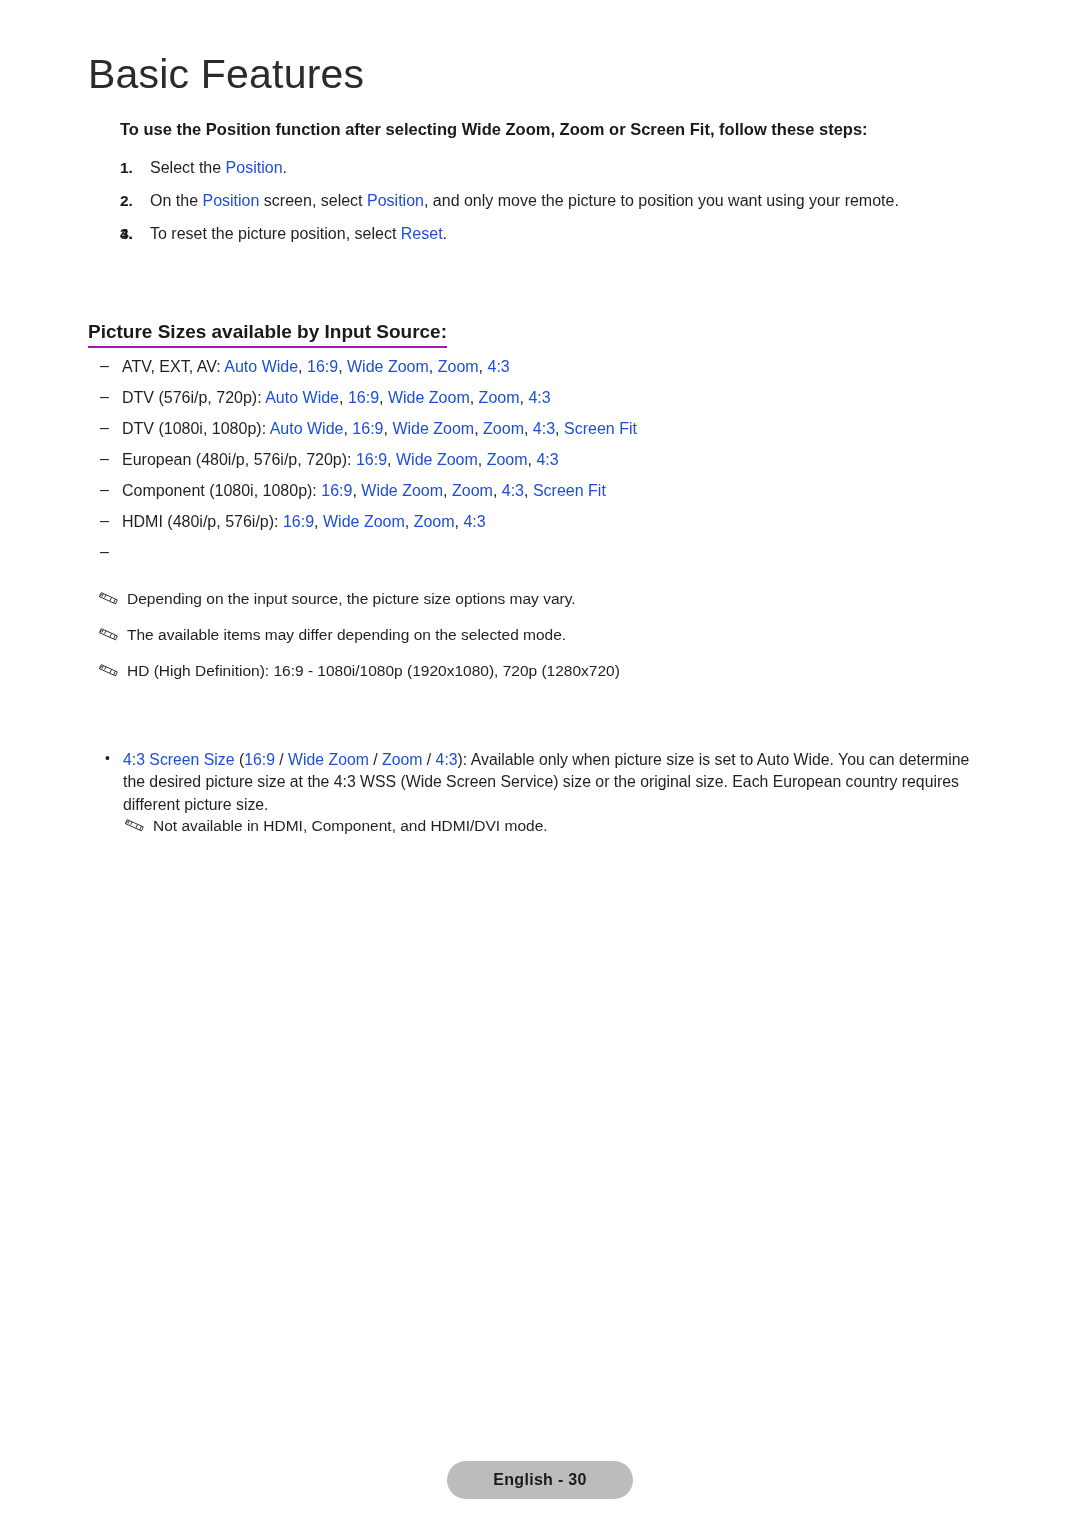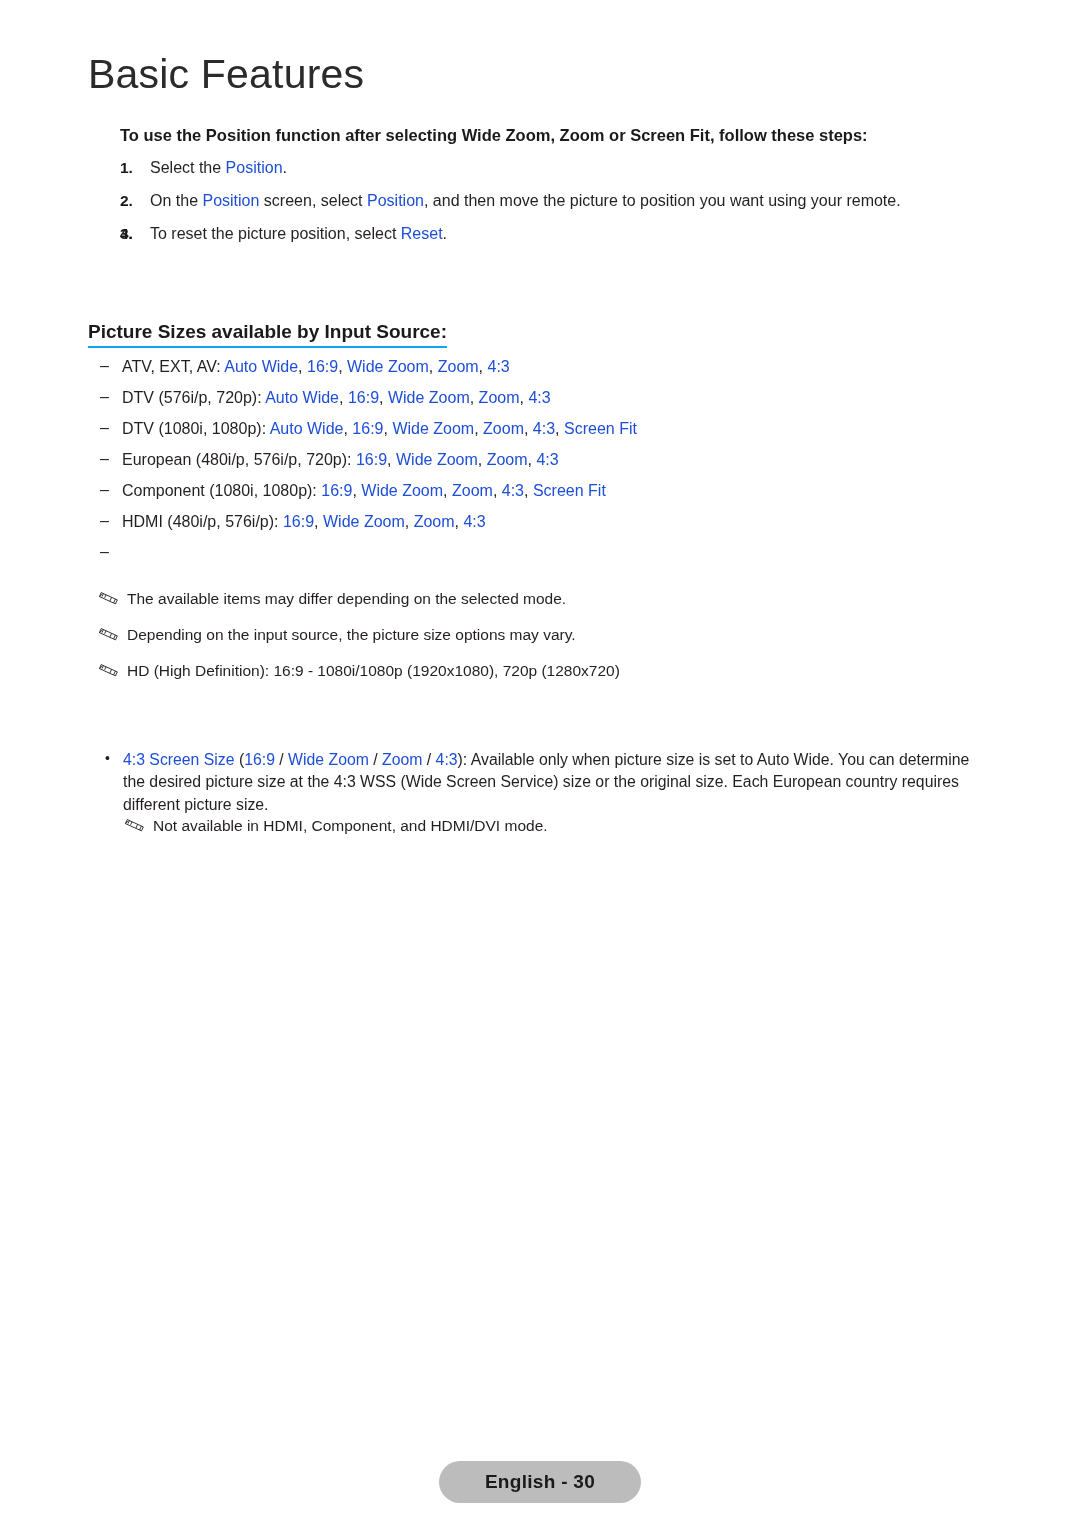--- a/index.html
+++ b/index.html
@@ -34,21 +34,21 @@
     letter-spacing: 0.2px;
     color: #2b2b2b;
     line-height: 1.05;
     white-space: nowrap;
   }
 
   
   .intro-line {
     position: absolute;
     left: 120px;
-    top: 124px;
+    top: 118px;
     width: 840px;
     font-size: 16.5px;
     font-weight: bold;
     color: #1a1a1a;
     line-height: 1.35;
   }
 
   
   .steps {
     position: absolute;
@@ -74,21 +74,21 @@
   }
 
   
   .section-heading {
     position: absolute;
     left: 88px;
     top: 321px;
     font-size: 19px;
     font-weight: bold;
     color: #1a1a1a;
-    border-bottom: 2px solid #0ea5e9;
+    border-bottom: 2px solid #a21caf;
     padding-bottom: 3px;
     display: inline-block;
     white-space: nowrap;
   }
 
   
   .dash-list {
     position: absolute;
     left: 100px;
     top: 357px;
@@ -170,88 +170,88 @@
     position: absolute;
     left: 0;
     top: 1461px;
     width: 1080px;
     text-align: center;
   }
   .page-pill {
     display: inline-block;
     background: #bcbcbc;
     color: #1a1a1a;
-    font-size: 19px;
+    font-size: 16px;
     font-weight: bold;
     padding: 10px 46px;
     border-radius: 22px;
     letter-spacing: 0.3px;
   }
 
   
   .lnk { color: #1d4ed8; }
 </style>
 </head>
 <body>
 
 <div class="page">
 
   <div class="chapter-title">Basic Features</div>
 
   <div class="intro-line">To use the Position function after selecting Wide Zoom, Zoom or Screen Fit, follow these steps:</div>
 
   <div class="steps" id="steps-container">
       <div class="step"><span class="num">1.</span><span><span>Select the </span><span class="lnk">Position</span><span>.</span></span></div>
-      <div class="step"><span class="num">2.</span><span><span>On the </span><span class="lnk">Position</span><span> screen, select </span><span class="lnk">Position</span><span>, and then move the picture to position you want using your remote.</span></span></div>
+      <div class="step"><span class="num">2.</span><span><span>On the </span><span class="lnk">Position</span><span> screen, select </span><span class="lnk">Position</span><span>, and only move the picture to position you want using your remote.</span></span></div>
       <div class="step"><span class="num">3.</span></div>
       <div class="step"><span class="num">4.</span><span><span>To reset the picture position, select </span><span class="lnk">Reset</span><span>.</span></span></div>
     </div>
 
   <div class="section-heading">Picture Sizes available by Input Source:</div>
 
   <div class="dash-list" id="dash-container">
       <div class="dash-item"><span class="dash">–</span><span><span>ATV, EXT, AV: </span><span class="lnk">Auto Wide</span><span>, </span><span class="lnk">16:9</span><span>, </span><span class="lnk">Wide Zoom</span><span>, </span><span class="lnk">Zoom</span><span>, </span><span class="lnk">4:3</span></span></div>
       <div class="dash-item"><span class="dash">–</span><span><span>DTV (576i/p, 720p): </span><span class="lnk">Auto Wide</span><span>, </span><span class="lnk">16:9</span><span>, </span><span class="lnk">Wide Zoom</span><span>, </span><span class="lnk">Zoom</span><span>, </span><span class="lnk">4:3</span></span></div>
       <div class="dash-item"><span class="dash">–</span><span><span>DTV (1080i, 1080p): </span><span class="lnk">Auto Wide</span><span>, </span><span class="lnk">16:9</span><span>, </span><span class="lnk">Wide Zoom</span><span>, </span><span class="lnk">Zoom</span><span>, </span><span class="lnk">4:3</span><span>, </span><span class="lnk">Screen Fit</span></span></div>
       <div class="dash-item"><span class="dash">–</span><span><span>European (480i/p, 576i/p, 720p): </span><span class="lnk">16:9</span><span>, </span><span class="lnk">Wide Zoom</span><span>, </span><span class="lnk">Zoom</span><span>, </span><span class="lnk">4:3</span></span></div>
       <div class="dash-item"><span class="dash">–</span><span><span>Component (1080i, 1080p): </span><span class="lnk">16:9</span><span>, </span><span class="lnk">Wide Zoom</span><span>, </span><span class="lnk">Zoom</span><span>, </span><span class="lnk">4:3</span><span>, </span><span class="lnk">Screen Fit</span></span></div>
       <div class="dash-item"><span class="dash">–</span><span><span>HDMI (480i/p, 576i/p): </span><span class="lnk">16:9</span><span>, </span><span class="lnk">Wide Zoom</span><span>, </span><span class="lnk">Zoom</span><span>, </span><span class="lnk">4:3</span></span></div>
       <div class="dash-item"><span class="dash">–</span></div>
     </div>
 
   <div class="notes" id="notes-container">
+      <div class="note-row"><span class="note-icon"><svg viewBox="0 0 19 15" width="19" height="15" aria-hidden="true">
+            <g fill="none" stroke="#231f20" stroke-width="0.9">
+              <path d="M2.2 1.6 L12.6 6.3 L10.8 10.3 L0.4 5.6 Z"></path>
+              <path d="M12.6 6.3 L16.4 8.0 L14.6 12.0 L10.8 10.3"></path>
+              <path d="M16.4 8.0 L18.3 8.9 L16.5 12.9 L14.6 12.0"></path>
+              <path d="M0.4 5.6 L3.1 3.2"></path>
+              <path d="M4.4 2.6 L3.0 5.6"></path>
+              <path d="M7.0 3.8 L5.6 6.8"></path>
+            </g>
+          </svg></span><span>Depending on the input source, the picture size options may vary.</span></div>
       <div class="note-row"><span class="note-icon"><svg viewBox="0 0 19 15" width="19" height="15" aria-hidden="true">
             <g fill="none" stroke="#231f20" stroke-width="0.9">
               <path d="M2.2 1.6 L12.6 6.3 L10.8 10.3 L0.4 5.6 Z"></path>
               <path d="M12.6 6.3 L16.4 8.0 L14.6 12.0 L10.8 10.3"></path>
               <path d="M16.4 8.0 L18.3 8.9 L16.5 12.9 L14.6 12.0"></path>
               <path d="M0.4 5.6 L3.1 3.2"></path>
               <path d="M4.4 2.6 L3.0 5.6"></path>
               <path d="M7.0 3.8 L5.6 6.8"></path>
             </g>
           </svg></span><span>The available items may differ depending on the selected mode.</span></div>
       <div class="note-row"><span class="note-icon"><svg viewBox="0 0 19 15" width="19" height="15" aria-hidden="true">
             <g fill="none" stroke="#231f20" stroke-width="0.9">
               <path d="M2.2 1.6 L12.6 6.3 L10.8 10.3 L0.4 5.6 Z"></path>
               <path d="M12.6 6.3 L16.4 8.0 L14.6 12.0 L10.8 10.3"></path>
               <path d="M16.4 8.0 L18.3 8.9 L16.5 12.9 L14.6 12.0"></path>
               <path d="M0.4 5.6 L3.1 3.2"></path>
               <path d="M4.4 2.6 L3.0 5.6"></path>
               <path d="M7.0 3.8 L5.6 6.8"></path>
             </g>
-          </svg></span><span>Depending on the input source, the picture size options may vary.</span></div>
-      <div class="note-row"><span class="note-icon"><svg viewBox="0 0 19 15" width="19" height="15" aria-hidden="true">
-            <g fill="none" stroke="#231f20" stroke-width="0.9">
-              <path d="M2.2 1.6 L12.6 6.3 L10.8 10.3 L0.4 5.6 Z"></path>
-              <path d="M12.6 6.3 L16.4 8.0 L14.6 12.0 L10.8 10.3"></path>
-              <path d="M16.4 8.0 L18.3 8.9 L16.5 12.9 L14.6 12.0"></path>
-              <path d="M0.4 5.6 L3.1 3.2"></path>
-              <path d="M4.4 2.6 L3.0 5.6"></path>
-              <path d="M7.0 3.8 L5.6 6.8"></path>
-            </g>
           </svg></span><span>HD (High Definition): 16:9 - 1080i/1080p (1920x1080), 720p (1280x720)</span></div>
     </div>
 
   <div class="bullet-block">
     <div class="bullet-item">
       <span class="dot">•</span>
       <span id="bullet-text"><span class="lnk">4:3 Screen Size</span><span> (</span><span class="lnk">16:9</span><span> / </span><span class="lnk">Wide Zoom</span><span> / </span><span class="lnk">Zoom</span><span> / </span><span class="lnk">4:3</span><span>): Available only when picture size is set to Auto Wide. You can determine the desired picture size at the 4:3 WSS (Wide Screen Service) size or the original size. Each European country requires different picture size.</span></span>
     </div>
     <div class="bullet-subnote">
       <span class="note-icon">

